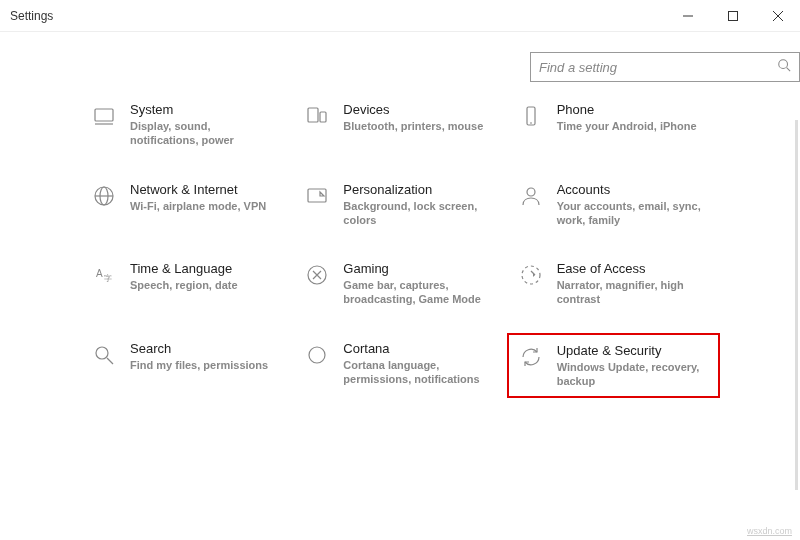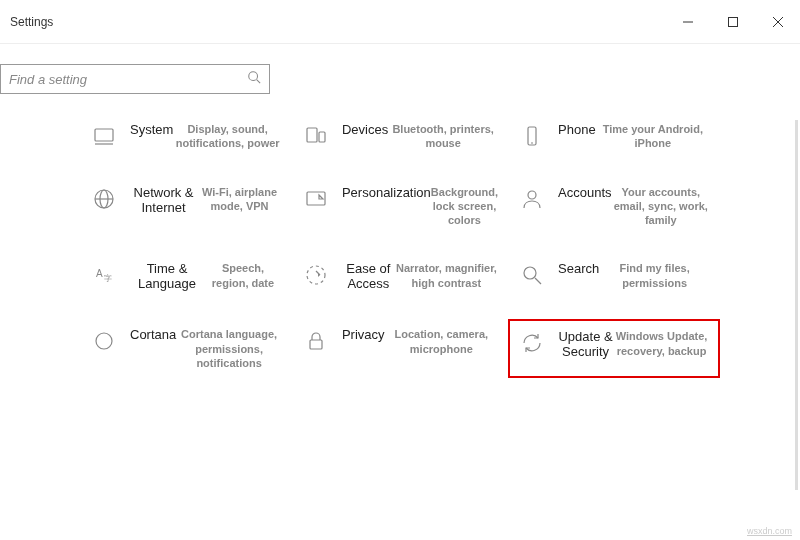--- a/index.html
+++ b/index.html
@@ -1,32 +1,32 @@
 <!DOCTYPE html>
 <html><head>
   <meta charset="utf-8">
   <style>
     * { margin: 0; padding: 0; box-sizing: border-box; }
     body { font-family: "Segoe UI", Arial, sans-serif; background: #fff; color: #333; width: 800px; height: 540px; overflow: hidden; }
-    .titlebar { display: flex; align-items: center; justify-content: space-between; height: 44px; padding: 0 0 0 10px; border-bottom: 1px solid #eee; }
+    .titlebar { display: flex; align-items: center; justify-content: space-between; height: 32px; padding: 0 0 0 10px; border-bottom: 1px solid #eee; }
     .titlebar-title { font-size: 12px; color: #333; }
     .titlebar-controls { display: flex; }
     .tb-btn { width: 45px; height: 30px; display: flex; align-items: center; justify-content: center; cursor: pointer; }
     .tb-btn svg { width: 10px; height: 10px; }
     .content { padding: 20px 0 0 0; }
-    .search-wrap { display: flex; justify-content: flex-start; margin-bottom: 28px; }
+    .search-wrap { display: flex; justify-content: flex-end; margin-bottom: 20px; }
     .search-box { width: 270px; height: 30px; border: 1px solid #999; display: flex; align-items: center; padding: 0 8px; }
     .search-input { flex: 1; border: none; outline: none; font-size: 13px; color: #333; font-style: italic; background: transparent; }
     .search-input::placeholder { color: #888; font-style: italic; }
     .search-icon { color: #666; }
     .grid { display: grid; grid-template-columns: repeat(3, 1fr); column-gap: 20px; row-gap: 34px; padding: 0 90px 0 90px; }
     .tile { display: flex; align-items: flex-start; gap: 12px; cursor: pointer; }
     .tile-icon { width: 28px; height: 28px; flex-shrink: 0; color: #666; display:flex; align-items:center; justify-content:center; }
     .tile-icon svg { width: 24px; height: 24px; stroke: #888; fill: none; stroke-width: 1.2; }
-    .tile-text { display: flex; flex-direction: row; text-align: center; }
+    .tile-text { display: flex; flex-direction: column; }
     .tile-title { font-size: 13px; color: #222; margin-bottom: 2px; }
     .tile-desc { font-size: 11px; color: #888; line-height: 1.3; max-width: 150px; font-weight: bold; }
     .highlighted { border: 2px solid #e00000; padding: 8px 8px; margin: -8px -10px; }
     .watermark { position: absolute; bottom: 4px; right: 8px; font-size: 9px; color: #ccc; text-decoration: underline; }
     .scroll-indicator { position: absolute; right: 2px; top: 120px; width: 3px; height: 370px; background: linear-gradient(#ddd, #ddd); }
   </style>
 </head>
 <body>
 
 <div class="titlebar">
@@ -152,20 +152,32 @@
             <text x="4" y="14" font-size="10" fill="#888" stroke="none">A</text>
             <text x="12" y="18" font-size="8" fill="#888" stroke="none">字</text>
           </svg>
         </span>
       <span class="tile-text">
         <span class="tile-title">Time &amp; Language</span>
         <span class="tile-desc">Speech, region, date</span>
       </span>
     </div>
 
+    <div class="tile">
+      <span class="tile-icon">
+          <svg viewBox="0 0 24 24">
+            <circle cx="12" cy="12" r="9"></circle>
+            <path d="M8 8 L16 16 M16 8 L8 16"></path>
+          </svg>
+        </span>
+      <span class="tile-text">
+        <span class="tile-title">Gaming</span>
+        <span class="tile-desc">Game bar, captures, broadcasting, Game Mode</span>
+      </span>
+    </div>
 
     <div class="tile">
       <span class="tile-icon">
           <svg viewBox="0 0 24 24">
             <circle cx="12" cy="12" r="9" stroke-dasharray="3 3"></circle>
             <path d="M12 8 L16 12"></path>
             <polygon points="16,12 14,10 14,14" fill="#888" stroke="none"></polygon>
           </svg>
         </span>
       <span class="tile-text">
@@ -192,32 +204,20 @@
           <svg viewBox="0 0 24 24">
             <circle cx="12" cy="12" r="8"></circle>
           </svg>
         </span>
       <span class="tile-text">
         <span class="tile-title">Cortana</span>
         <span class="tile-desc">Cortana language, permissions, notifications</span>
       </span>
     </div>
 
-    <div class="tile">
-      <span class="tile-icon">
-          <svg viewBox="0 0 24 24">
-            <rect x="6" y="11" width="12" height="9" rx="1"></rect>
-            <path d="M8 11 V8 a4 4 0 0 1 8 0 V11"></path>
-          </svg>
-        </span>
-      <span class="tile-text">
-        <span class="tile-title">Privacy</span>
-        <span class="tile-desc">Location, camera, microphone</span>
-      </span>
-    </div>
 
     <div class="tile highlighted">
       <span class="tile-icon">
           <svg viewBox="0 0 24 24">
             <path d="M4 12 a8 8 0 0 1 14 -5"></path>
             <polyline points="18,3 18,7 14,7"></polyline>
             <path d="M20 12 a8 8 0 0 1 -14 5"></path>
             <polyline points="6,21 6,17 10,17"></polyline>
           </svg>
         </span>

